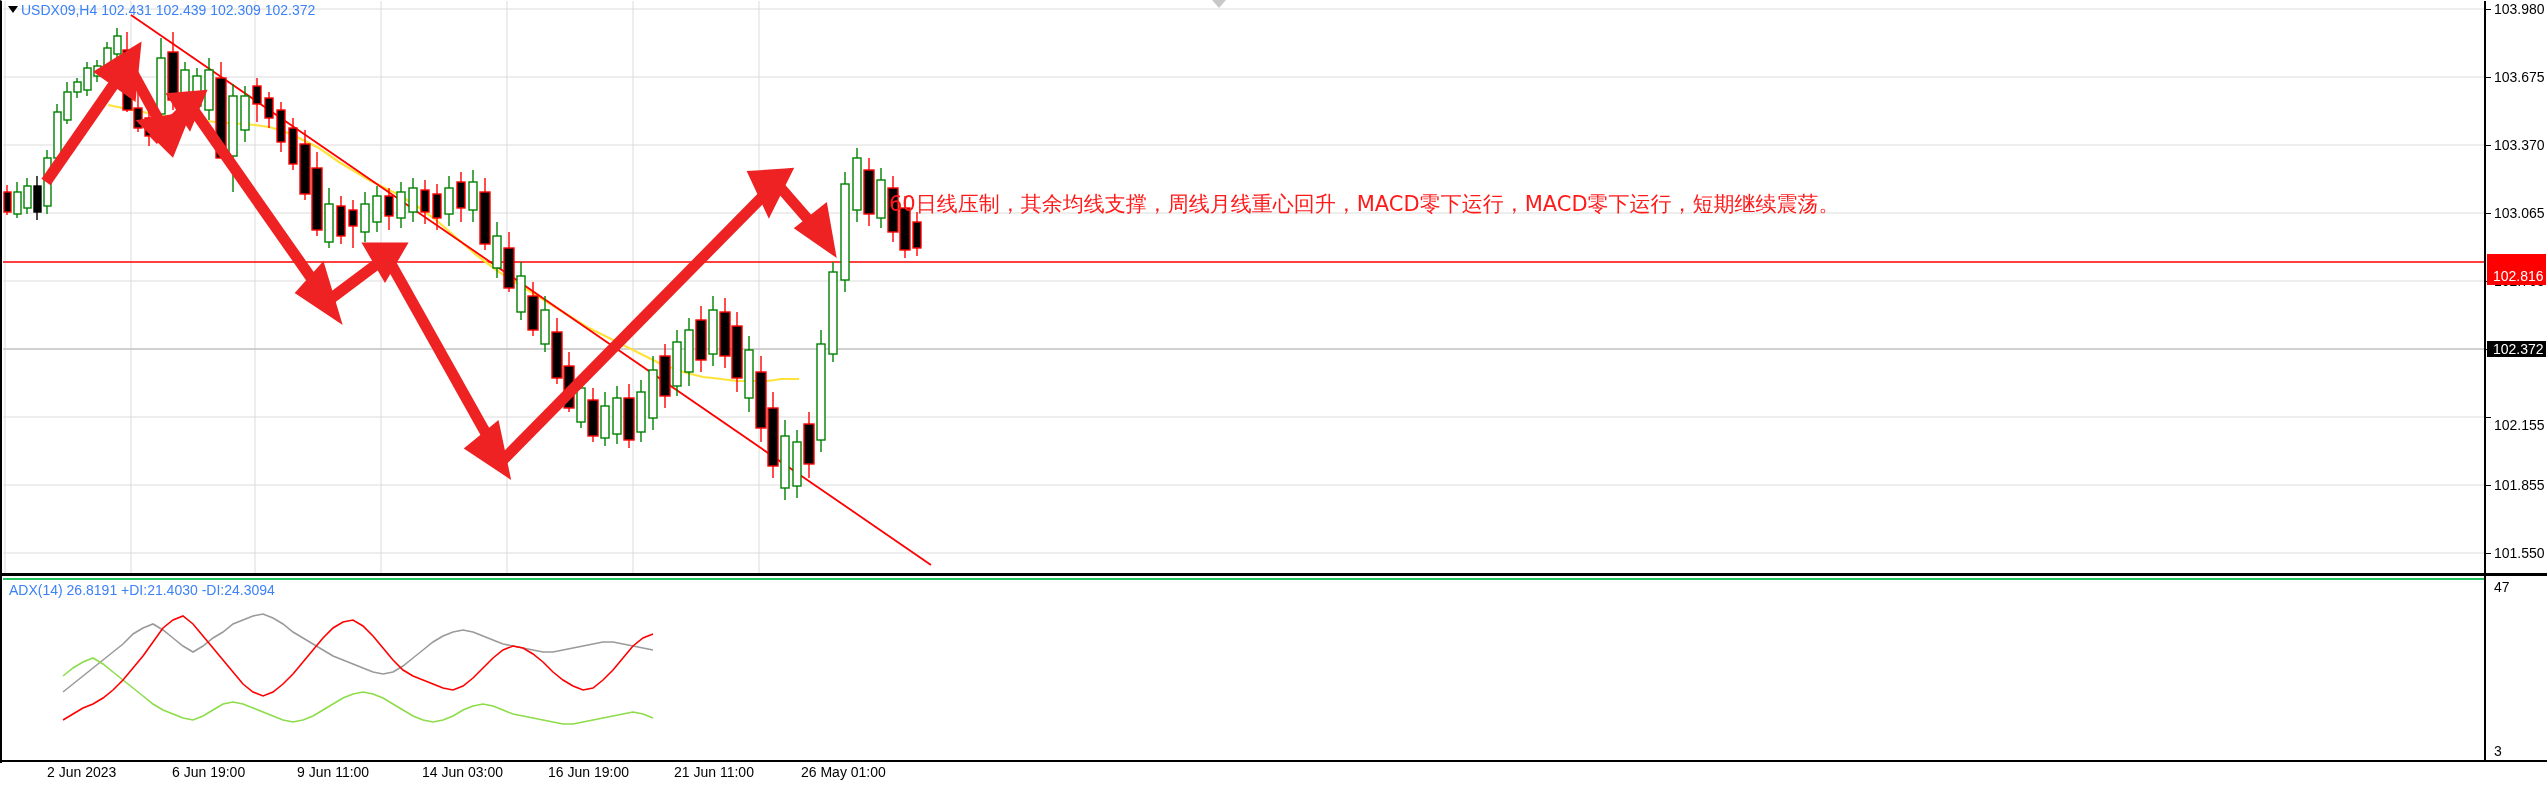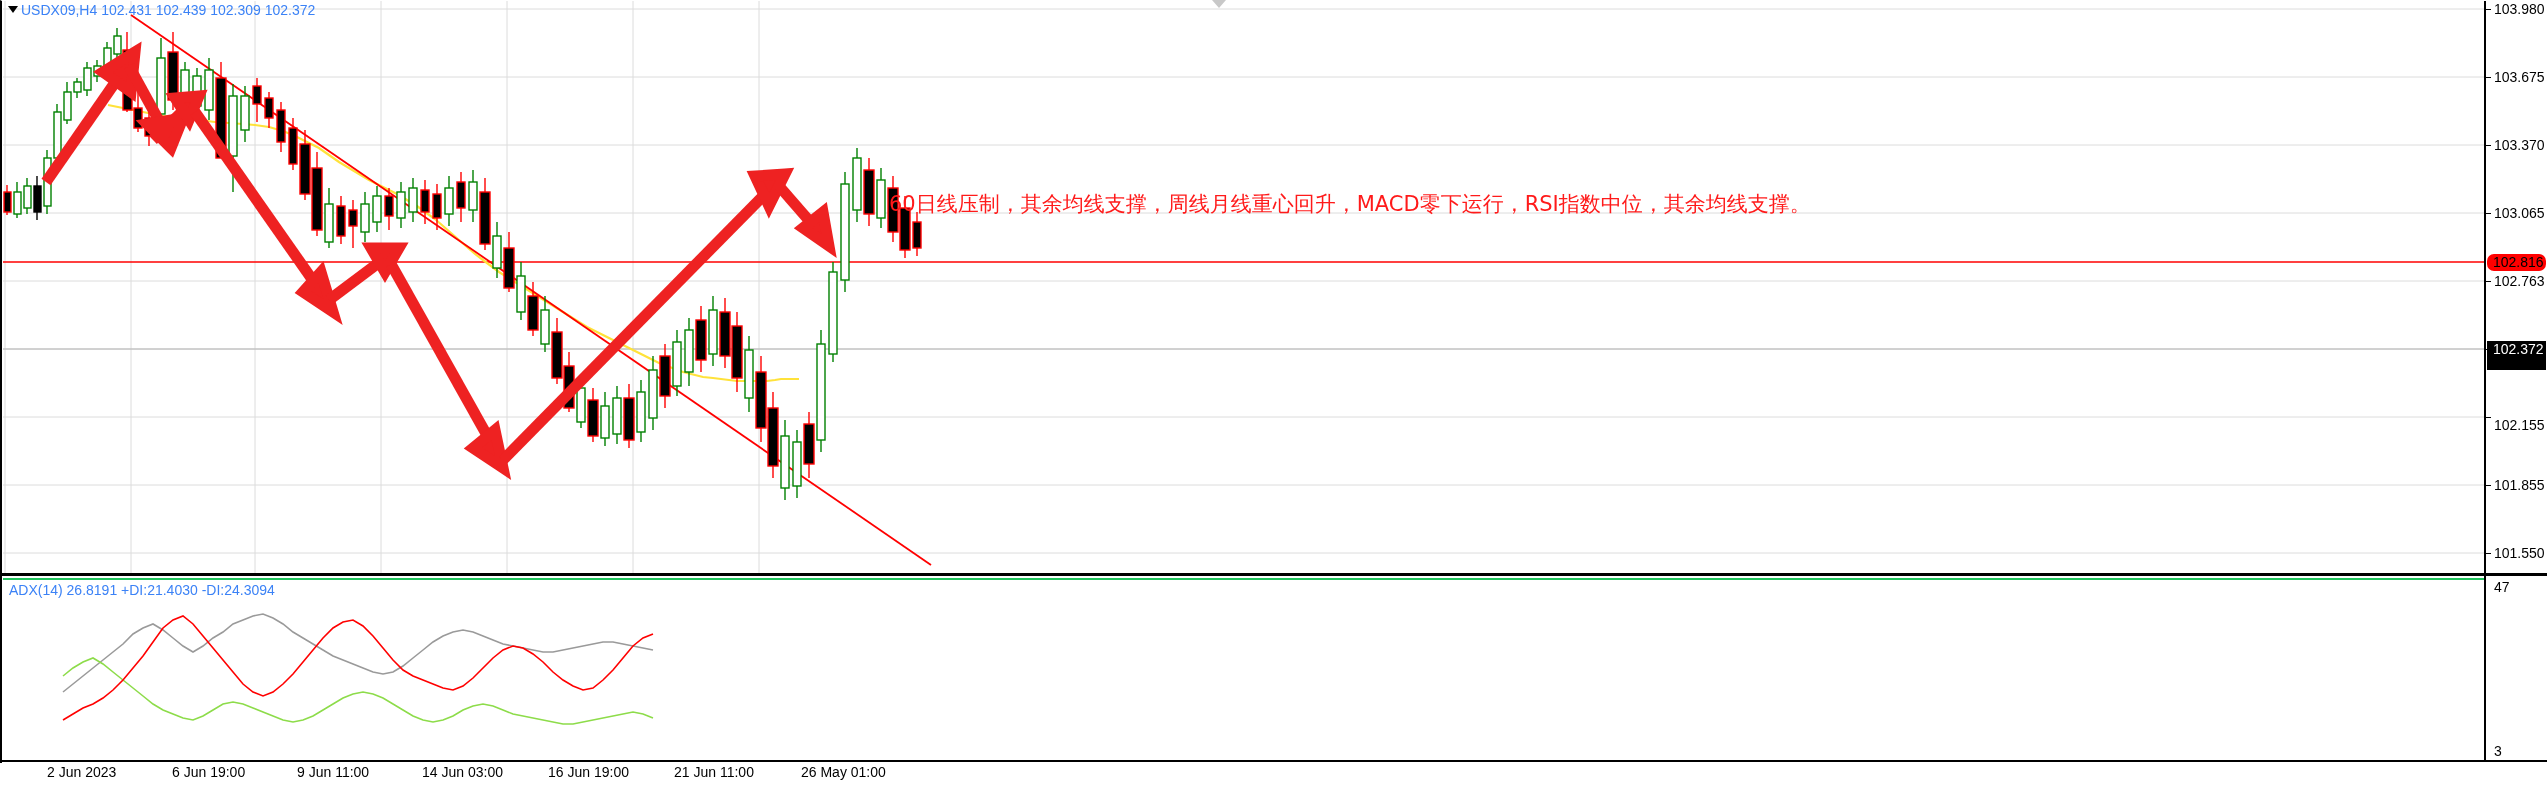--- a/index.html
+++ b/index.html
@@ -133,31 +133,30 @@
   }
   .axis-tick {
     position: absolute;
     left: 0px;
     width: 5px;
     height: 1px;
     background: #000;
   }
   .axis-label.current-red {
     background: #ff0000;
-    color: #000000;
+    color: #ffffff;
     left: 1px;
-    padding: 1px 2px 2px 6px;
+    padding: 15px 2px 2px 6px;
     font-size: 14px;
-    border-radius: 7px;
   }
   .axis-label.current-black {
     background: #000000;
     color: #ffffff;
     left: 1px;
-    padding: 1px 2px 14px 6px;
+    padding: 1px 2px 1px 6px;
     font-size: 14px;
   }
 
   
   #time-axis {
     position: absolute;
     left: 0px;
     top: 763px;
     width: 2547px;
     height: 22px;
@@ -532,21 +531,21 @@
         <polygon points="782,174 752,176 766,206"></polygon>
 
         <line x1="776" y1="186" x2="816" y2="232"></line>
         <polygon points="826,246 800,228 820,212"></polygon>
       </g>
     </svg>
 
     <div class="tri-down"></div>
     <div id="symbol-header" class="pane-header">USDX09,H4  102.431 102.439 102.309 102.372</div>
 
-    <div id="annotation">60日线压制，其余均线支撑，周线月线重心回升，MACD零下运行，RSI指数中位，其余均线支撑。</div>
+    <div id="annotation">60日线压制，其余均线支撑，周线月线重心回升，MACD零下运行，MACD零下运行，短期继续震荡。</div>
   </div>
 
   <div id="adx-pane">
     <svg class="overlay" width="2482" height="184" viewBox="0 0 2482 184">
 
       <polyline fill="none" stroke="#9a9a9a" stroke-width="1.6" points="60,112 70,104 80,96 90,88 100,80 110,72 120,64 130,54 140,48 150,44
                 160,50 170,58 180,66 190,72 200,66 210,58 220,52 230,44 240,40 250,36
                 260,34 270,38 280,44 290,52 300,58 310,64 320,70 330,76 340,80 350,84
                 360,88 370,92 380,94 390,92 400,86 410,78 420,70 430,62 440,56 450,52
                 460,50 470,52 480,56 490,60 500,64 510,66 520,68 530,70 540,72 550,72

